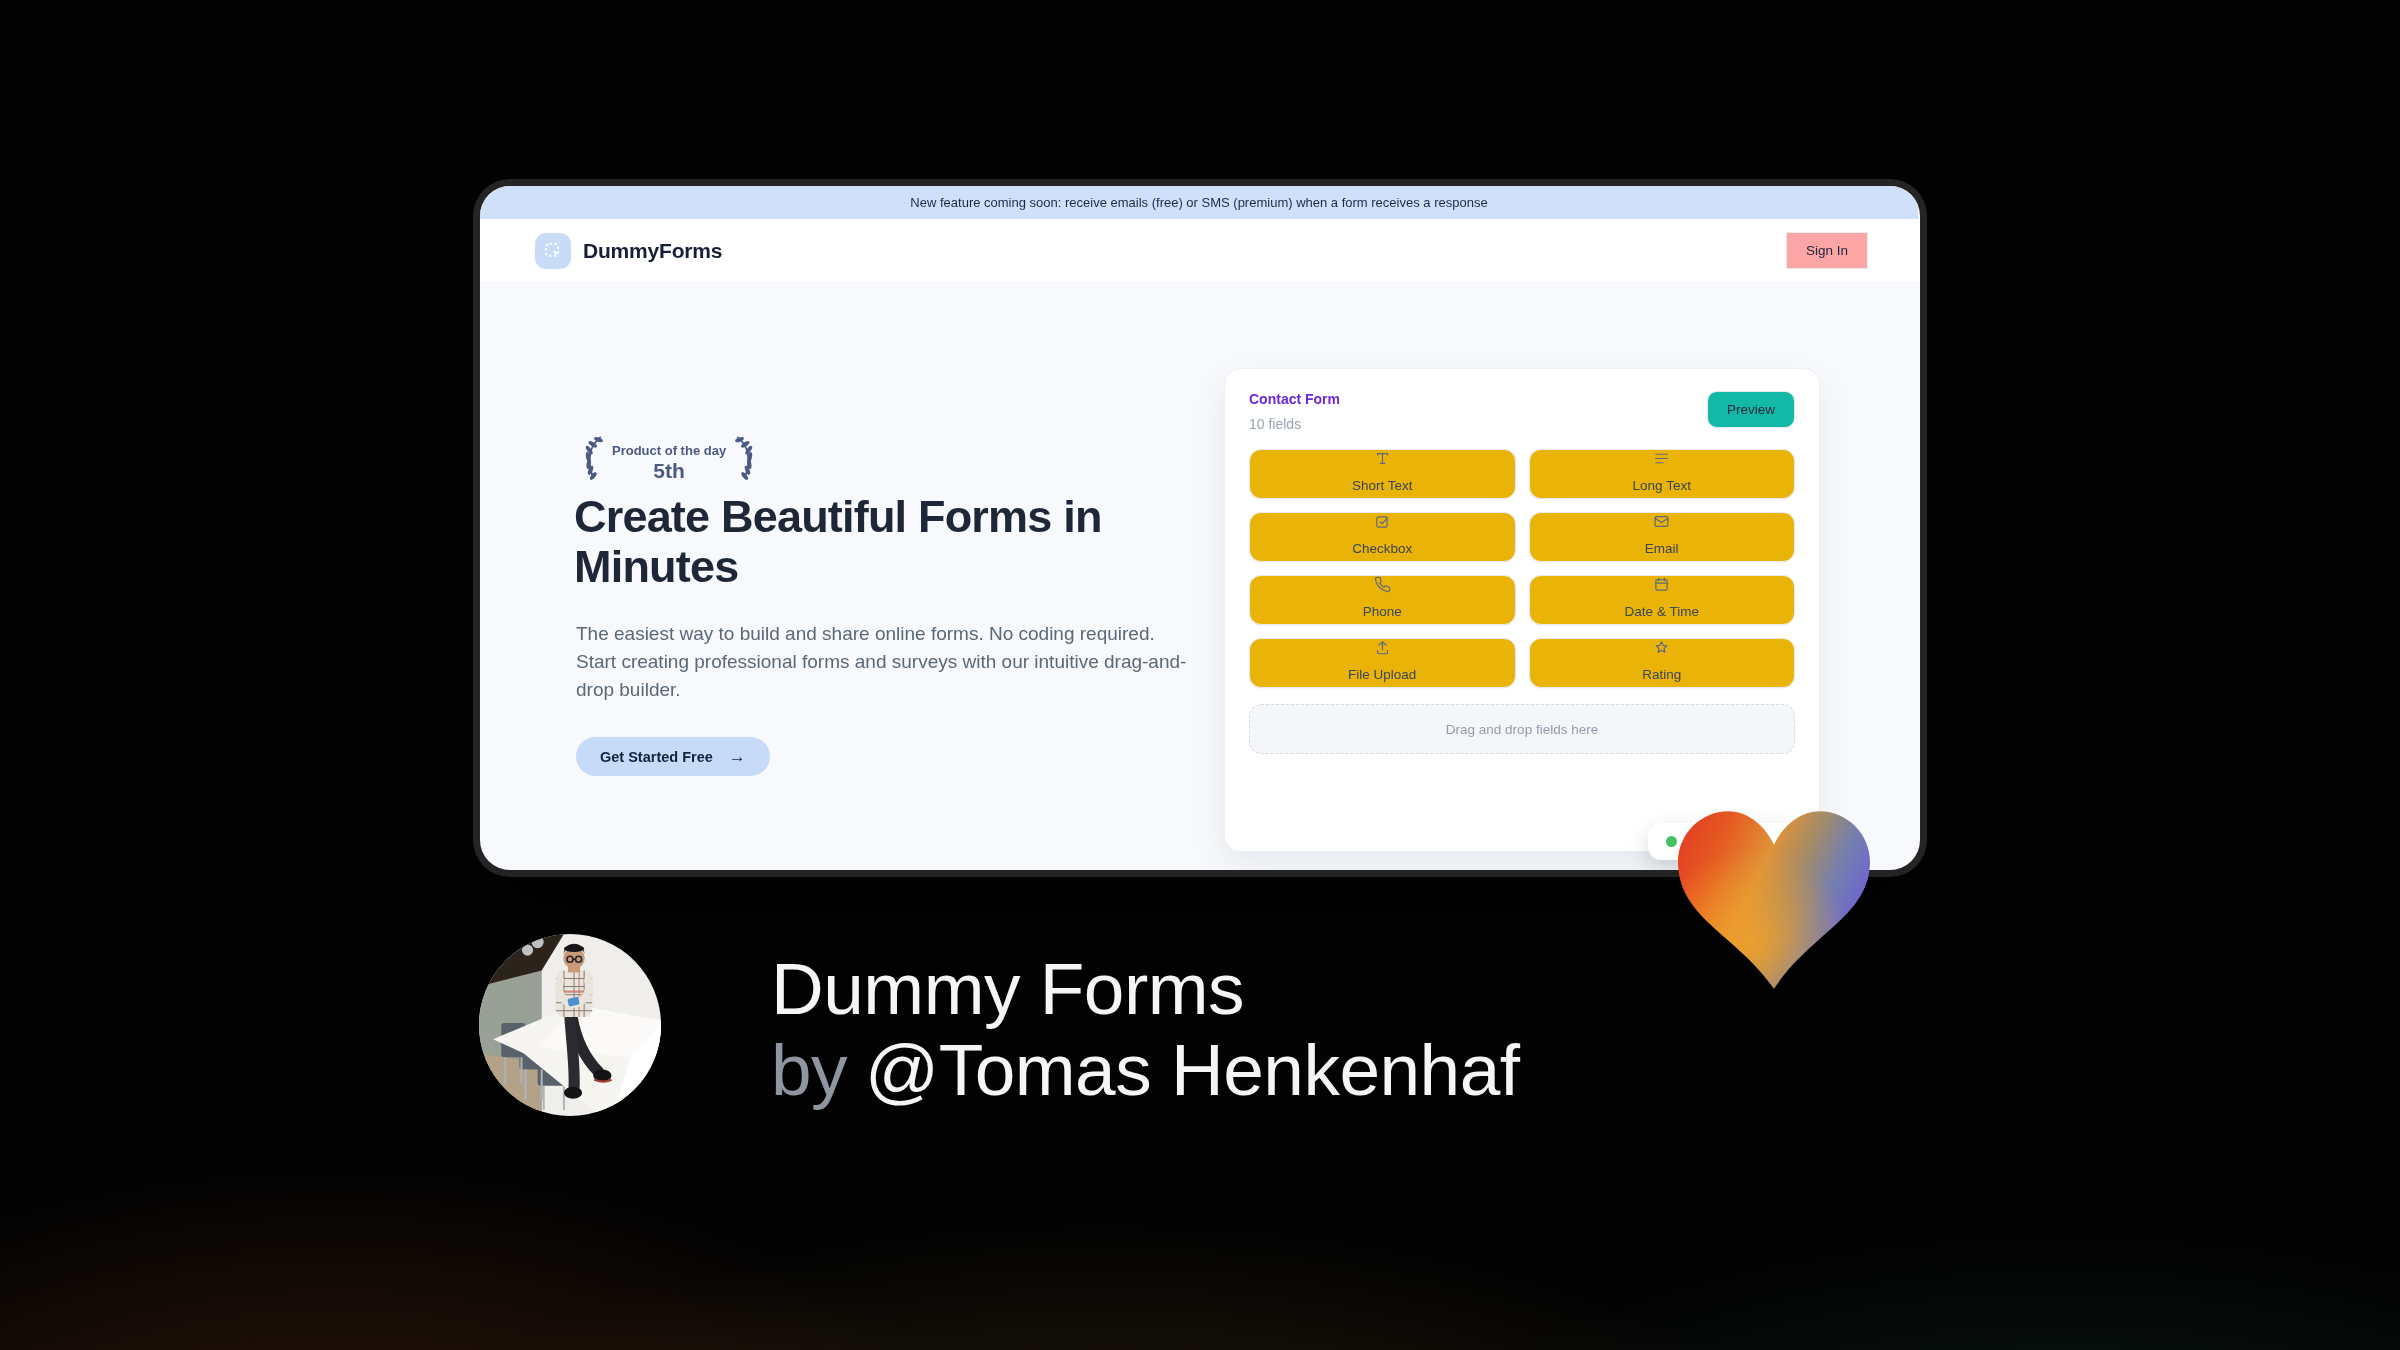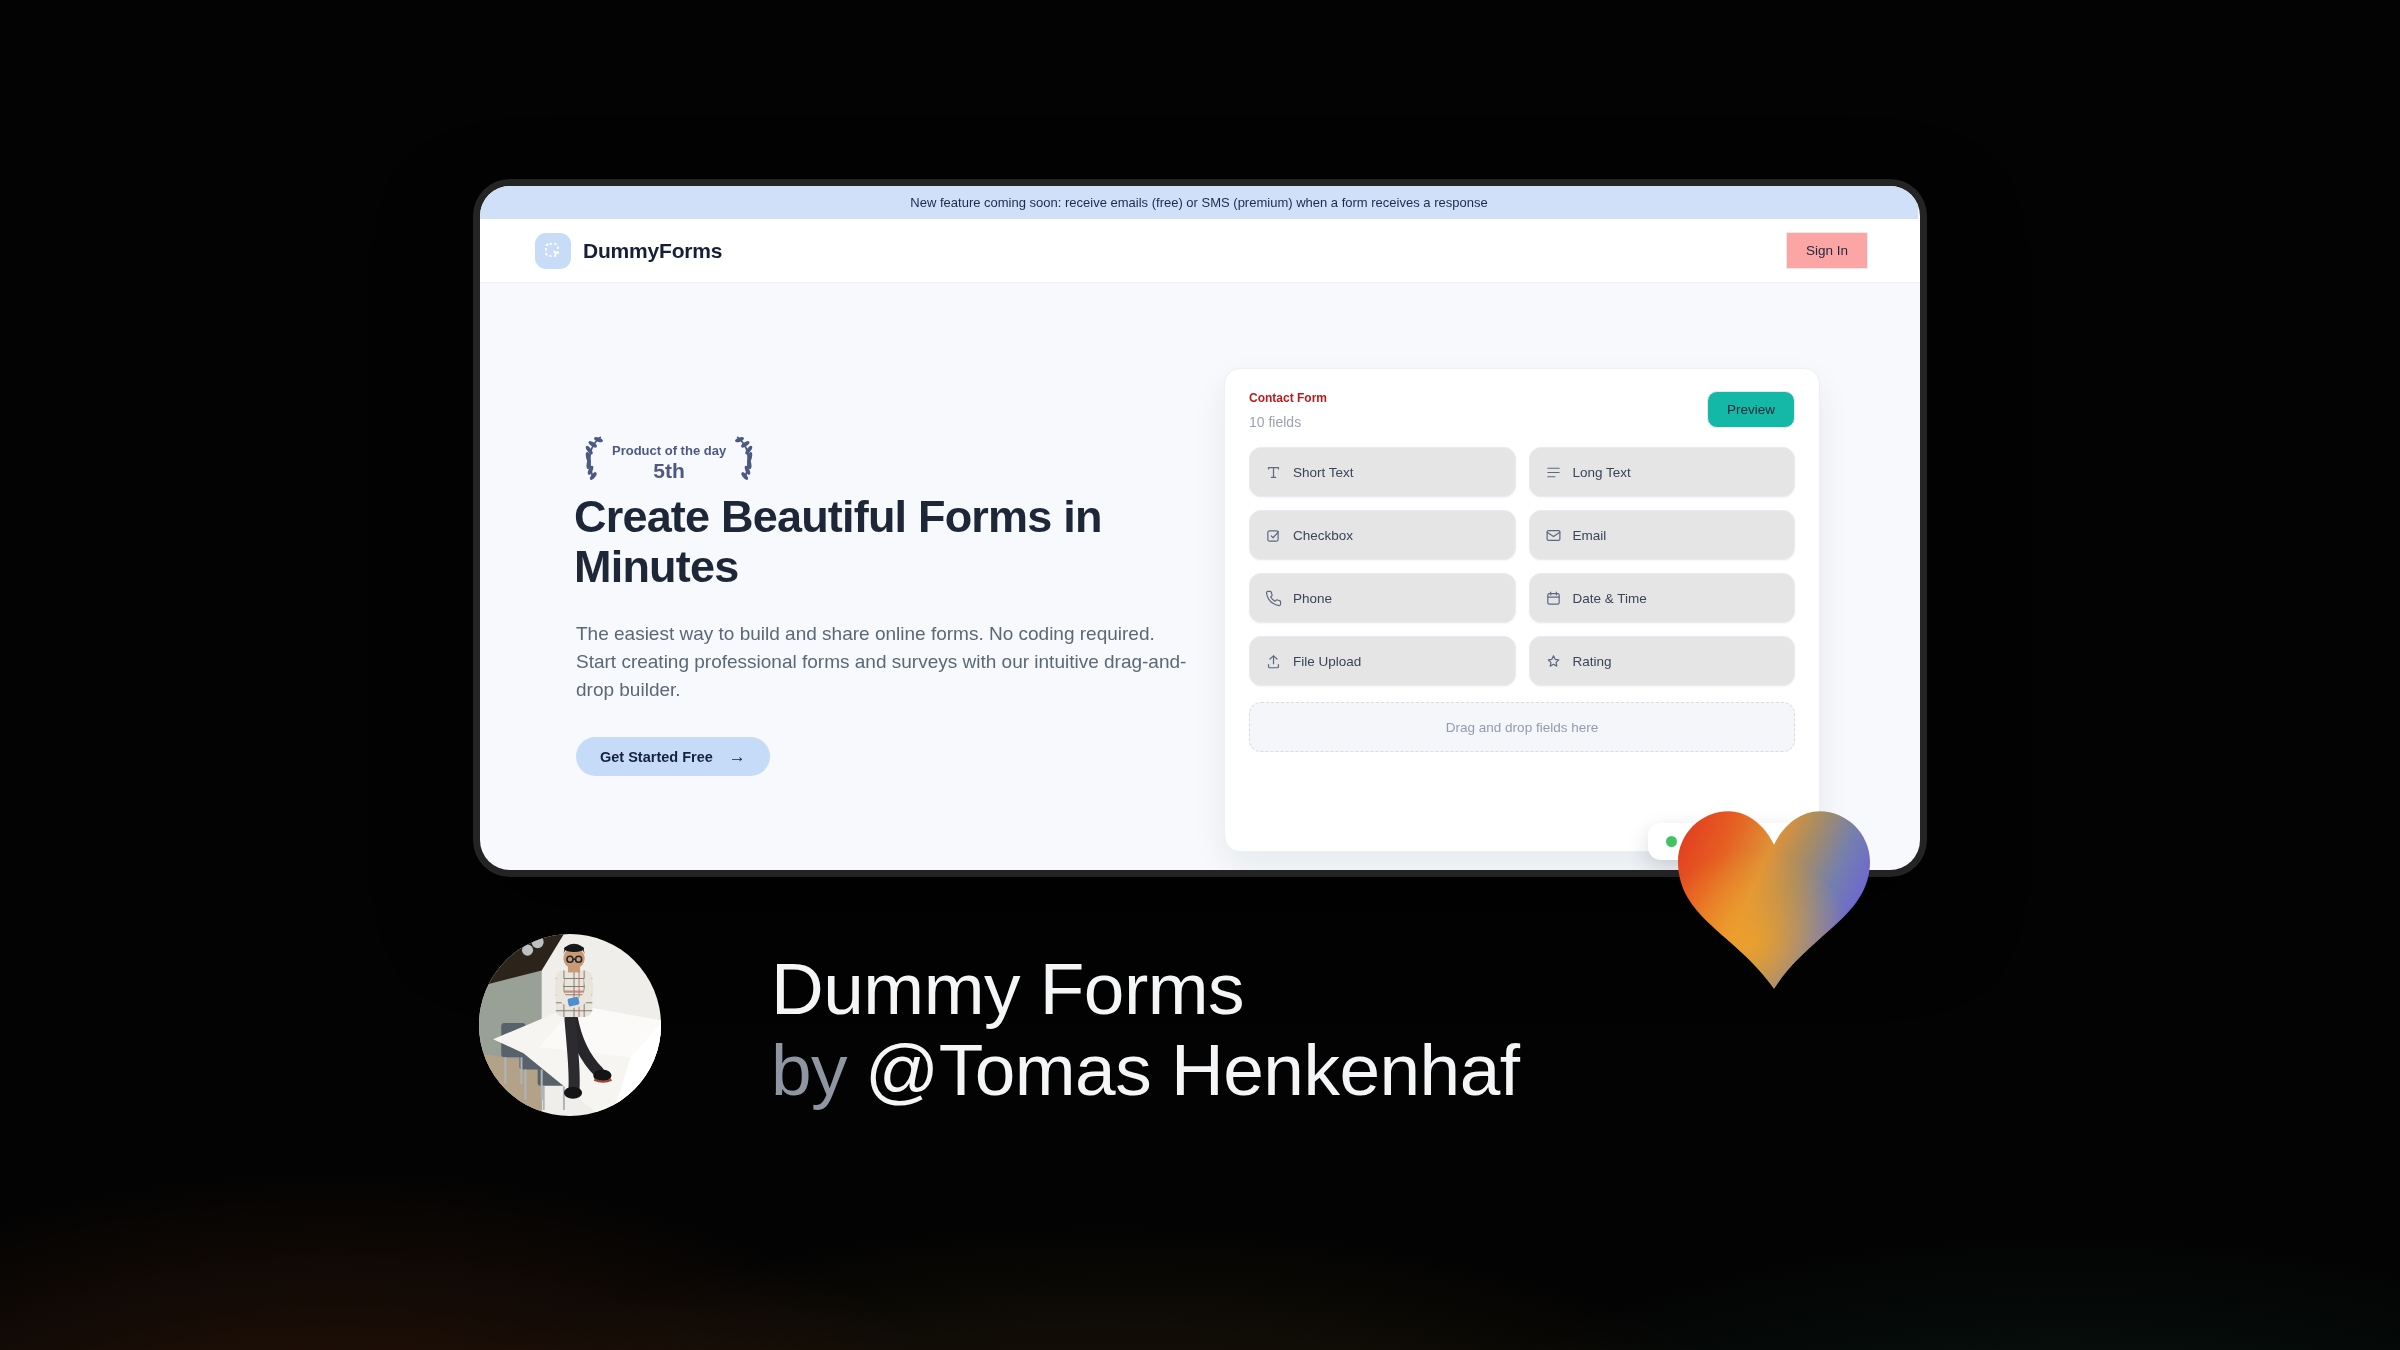--- a/index.html
+++ b/index.html
@@ -45,29 +45,29 @@
     font-size:19px;line-height:28px;color:#5a6877;}
   .cta{position:absolute;left:96px;top:551px;height:39px;padding:0 24px;border:none;
     border-radius:20px;background:#c6dbf8;display:flex;align-items:center;gap:16px;
     font-family:inherit;font-size:14.5px;font-weight:600;color:#15223c;cursor:pointer;}
   .cta .arrow{font-size:17px;font-weight:500;}
   
   .card{position:absolute;left:744px;top:182px;width:596px;height:484px;background:#fff;
     border:1px solid #edeff3;border-radius:16px;box-shadow:0 14px 34px rgba(18,27,45,.07);
     padding:22px 24px;box-sizing:border-box;}
   .card-head{display:flex;align-items:flex-start;justify-content:space-between;}
-  .card-title{font-size:12px;font-weight:700;color:#b91c1c;}
+  .card-title{font-size:14px;font-weight:700;color:#6d28d9;}
   .card-sub{margin-top:9px;font-size:14px;color:#9aa3b2;}
   .preview{background:#14b8a6;border:1px solid #e6e9ee;border-radius:10px;
     padding:10px 19px;font-size:13.5px;font-weight:500;color:#202a3e;cursor:pointer;font-family:inherit;}
   .fields{margin-top:17px;display:grid;grid-template-columns:1fr 1fr;gap:13px;}
   .fieldbtn{height:50px;display:flex;align-items:center;gap:11px;padding:0 15px;
-    background:#e5e5e5;border:1px solid #e8ebf1;border-radius:12px;box-sizing:border-box;
+    background:#eab308;border:1px solid #e8ebf1;border-radius:12px;box-sizing:border-box;
     font-family:inherit;font-size:13.5px;font-weight:500;color:#39455a;cursor:pointer;
-    box-shadow:0 1px 2px rgba(16,24,40,.04);}
+    box-shadow:0 1px 2px rgba(16,24,40,.04);flex-direction:column;}
   .fieldbtn svg{color:#5d6980;flex:none;}
   .dropzone{margin-top:16px;height:50px;border:1.5px dashed #d6dbe5;border-radius:12px;
     background:#f4f6fa;display:flex;align-items:center;justify-content:center;
     font-size:13.5px;color:#929cae;box-sizing:border-box;}
   .live-badge{position:absolute;left:1168px;top:637px;height:37px;width:152px;box-sizing:border-box;
     background:#fff;border-radius:13px;box-shadow:0 8px 22px rgba(15,23,42,.16);
     display:flex;align-items:center;gap:9px;padding:0 18px;}
   .live-dot{width:11px;height:11px;border-radius:50%;background:#44c263;}
   .live-text{font-size:14px;font-weight:600;color:#27303f;}
   

